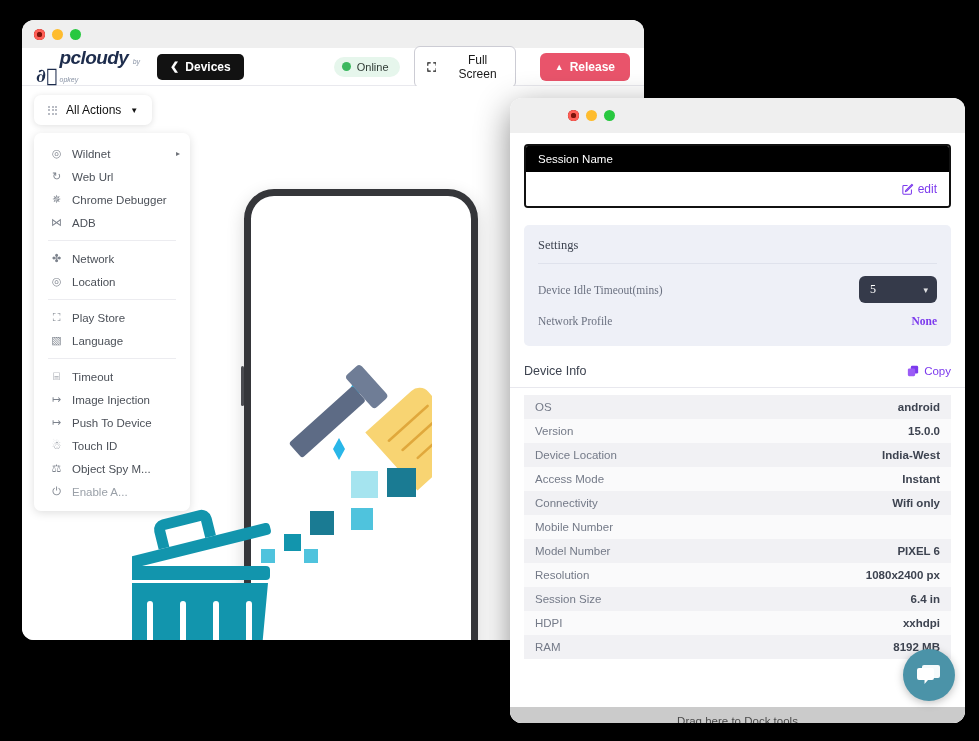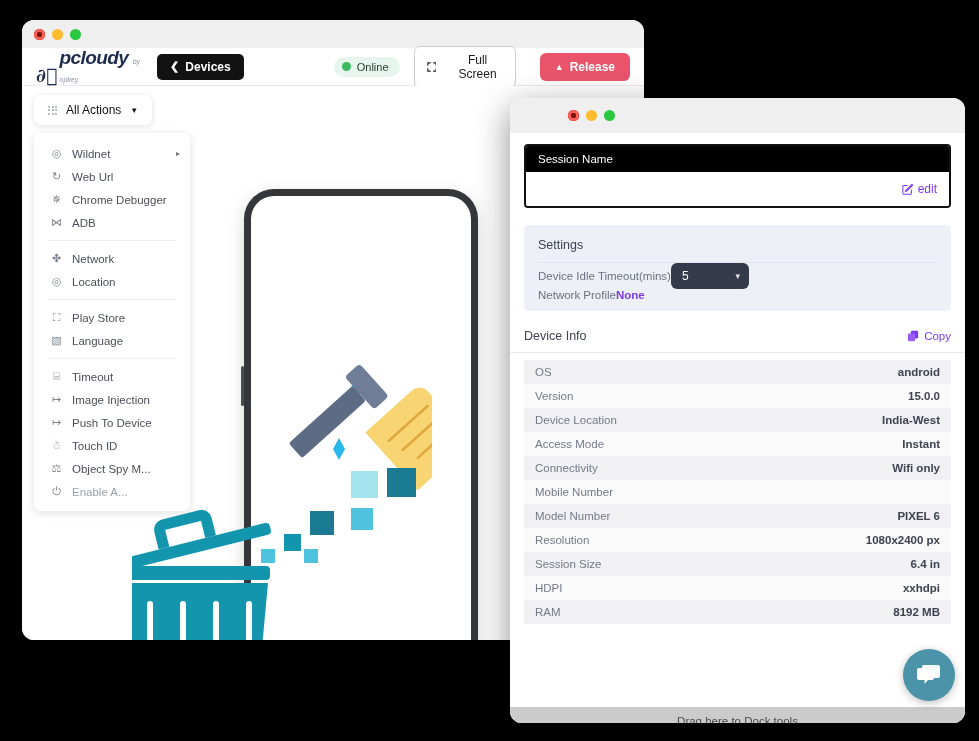--- a/index.html
+++ b/index.html
@@ -123,26 +123,26 @@
   .session-box {
     margin: 11px 14px 0 14px; border: 2px solid #111; border-radius: 4px; overflow: hidden;
   }
   .session-head { background: #000; color: #fff; font-size: 11.5px; padding: 7px 12px; }
   .session-field { background: #fff; height: 34px; display: flex; align-items: center;
                    justify-content: flex-end; padding-right: 12px; }
   .edit-link { color: #7c3aed; font-size: 12px; display: flex; align-items: center; gap: 4px;
                cursor: pointer; }
 
   .settings-card {
-    margin: 17px 14px 0 14px; background: #eef0f7; border-radius: 5px; padding: 13px 14px 10px 14px;
+    margin: 17px 14px 0 14px; background: #eef0f7; border-radius: 5px; padding: 13px 14px 19px 14px; font-family: Liberation Serif, serif;
   }
   .settings-title { font-size: 12.5px; color: #3d4350; padding-bottom: 10px;
                     border-bottom: 1px solid #dfe2ec; }
-  .setting-row { display: flex; align-items: center; 
-                 }
+  .setting-row { display: flex; align-items: center; justify-content: space-between;
+                 margin-top: 12px; }
   .setting-label { font-size: 11.5px; color: #6b7180; }
   .idle-select {
     background: #353a4a; color: #fff; font-size: 12px; border-radius: 6px;
     padding: 6px 9px 6px 11px; display: flex; align-items: center; gap: 22px; cursor: pointer;
     min-width: 78px; justify-content: space-between;
   }
   .sel-caret { font-size: 9px; opacity: .85; }
   .np-value { color: #7c3aed; font-size: 11.5px; font-weight: 700; cursor: pointer; }
 
   .devinfo-head {

